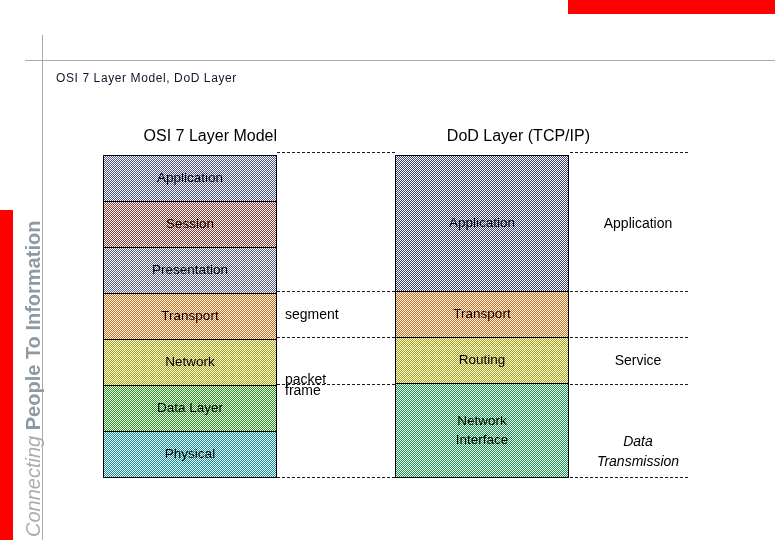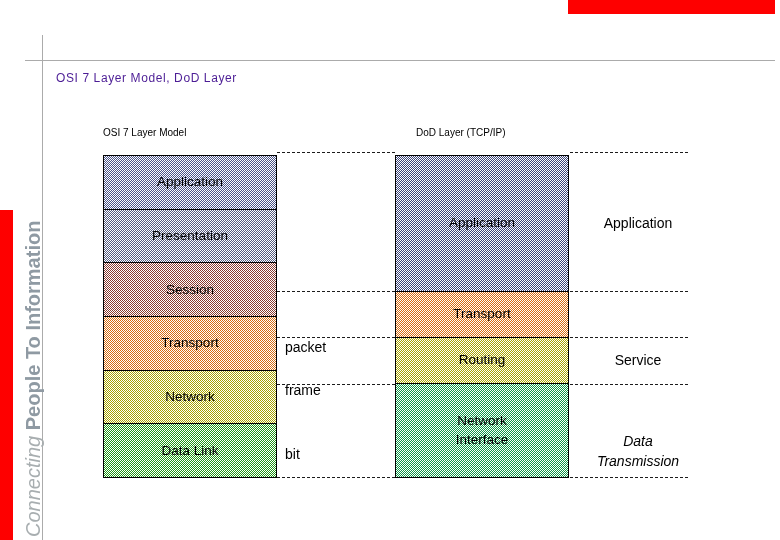--- a/index.html
+++ b/index.html
@@ -6,43 +6,43 @@
   .slide{position:relative;width:780px;height:540px;background:#ffffff;overflow:hidden;
          font-family:"Liberation Sans",sans-serif;color:#000;}
   .abs{position:absolute;}
 
   
   .topbar{left:568px;top:0;width:207px;height:14px;background:#fe0000;}
   .hline{left:25px;top:60px;width:750px;height:1px;background:#ababab;}
   .vline{left:42px;top:35px;width:1px;height:505px;background:#ababab;}
   .leftbar{left:0;top:210px;width:13px;height:330px;background:#fe0000;}
 
-  .slide-title{left:56px;top:71px;font-size:12px;letter-spacing:.6px;color:#4c1d95;white-space:nowrap;}
+  .slide-title{left:56px;top:71px;font-size:12px;letter-spacing:.6px;color:#0f172a;white-space:nowrap;}
 
   .tagline{left:21px;top:537px;transform:rotate(-90deg);transform-origin:0 0;
            white-space:nowrap;font-size:20px;line-height:24px;}
   .tagline .it{font-style:italic;}
   .tagline .bd{font-weight:bold;}
 
-  .col-header{top:127px;width:174px;text-align:left;font-size:10px;white-space:nowrap;}
+  .col-header{top:127px;width:174px;text-align:right;font-size:16px;white-space:nowrap;}
   .osi-hd{left:103px;}
   .dod-hd{left:416px;}
 
   .stack{width:174px;top:155px;height:323px;border:1.5px solid #000;box-sizing:border-box;
          display:flex;flex-direction:column;}
   .osi-box{left:103px;}
   .dod-box{left:395px;}
   .layer{display:flex;align-items:center;justify-content:center;text-align:center;
          font-size:13.5px;border-bottom:1.5px solid #000;white-space:pre-line;line-height:1.35;}
   .layer:last-child{border-bottom:none;}
   .osi-box .layer{flex:1 1 0;}
 
   .pdu{left:285px;width:90px;display:flex;align-items:center;font-size:14px;}
   .pdu-segment{top:291px;height:46px;}
-  .pdu-packet{top:323px;height:47px;}
+  .pdu-packet{top:355px;height:47px;}
   .pdu-frame{top:366px;height:47px;}
   .pdu-bit{top:431px;height:46px;}
 
   .dash{height:0;border-top:1px dashed #1c1c1c;}
   .dash-mid{left:277px;width:118px;}
   .dash-right{left:570px;width:118px;}
   .dy0{top:152px;}.dy1{top:291px;}.dy2{top:337px;}.dy3{top:384px;}.dy4{top:477px;}
 
   .annot{left:578px;width:120px;display:flex;align-items:center;justify-content:center;
          text-align:center;font-size:14px;line-height:1.45;white-space:pre-line;}
@@ -65,30 +65,31 @@
     <span class="it" style="color: rgb(168, 174, 176);">Connecting </span><span class="bd" style="color: rgb(143, 154, 163);">People To Information</span>
   </div>
 
   <div class="abs slide-title">OSI 7 Layer Model,  DoD Layer</div>
 
   <div class="abs col-header osi-hd">OSI 7 Layer Model</div>
   <div class="abs col-header dod-hd">DoD Layer (TCP/IP)</div>
 
   <div class="abs stack osi-box">
     <div class="layer" style="background-color: rgb(255, 255, 255); background-image: repeating-conic-gradient(rgb(74, 84, 136) 0%, rgb(74, 84, 136) 25%, rgba(255, 255, 255, 0) 0%, rgba(255, 255, 255, 0) 50%); background-size: 2px 2px;">Application</div>
+    <div class="layer" style="background-color: rgb(255, 255, 255); background-image: repeating-conic-gradient(rgb(138, 58, 48) 0%, rgb(138, 58, 48) 25%, rgba(255, 255, 255, 0) 0%, rgba(255, 255, 255, 0) 50%); background-size: 2px 2px;">Session</div>
     <div class="layer" style="background-color: rgb(255, 255, 255); background-image: repeating-conic-gradient(rgb(85, 92, 128) 0%, rgb(85, 92, 128) 25%, rgba(255, 255, 255, 0) 0%, rgba(255, 255, 255, 0) 50%); background-size: 2px 2px;">Presentation</div>
-    <div class="layer" style="background-color: rgb(255, 255, 255); background-image: repeating-conic-gradient(rgb(138, 58, 48) 0%, rgb(138, 58, 48) 25%, rgba(255, 255, 255, 0) 0%, rgba(255, 255, 255, 0) 50%); background-size: 2px 2px;">Session</div>
     <div class="layer" style="background-color: rgb(255, 255, 255); background-image: repeating-conic-gradient(rgb(216, 108, 16) 0%, rgb(216, 108, 16) 25%, rgba(255, 255, 255, 0) 0%, rgba(255, 255, 255, 0) 50%); background-size: 2px 2px;">Transport</div>
     <div class="layer" style="background-color: rgb(255, 255, 255); background-image: repeating-conic-gradient(rgb(168, 164, 0) 0%, rgb(168, 164, 0) 25%, rgba(255, 255, 255, 0) 0%, rgba(255, 255, 255, 0) 50%); background-size: 2px 2px;">Network</div>
-    <div class="layer" style="background-color: rgb(255, 255, 255); background-image: repeating-conic-gradient(rgb(32, 152, 24) 0%, rgb(32, 152, 24) 25%, rgba(255, 255, 255, 0) 0%, rgba(255, 255, 255, 0) 50%); background-size: 2px 2px;">Data Link</div>
+    <div class="layer" style="background-color: rgb(255, 255, 255); background-image: repeating-conic-gradient(rgb(32, 152, 24) 0%, rgb(32, 152, 24) 25%, rgba(255, 255, 255, 0) 0%, rgba(255, 255, 255, 0) 50%); background-size: 2px 2px;">Data Layer</div>
+    <div class="layer" style="background-color: rgb(255, 255, 255); background-image: repeating-conic-gradient(rgb(8, 144, 160) 0%, rgb(8, 144, 160) 25%, rgba(255, 255, 255, 0) 0%, rgba(255, 255, 255, 0) 50%); background-size: 2px 2px;">Physical</div>
   </div>
 
+  <div class="abs pdu pdu-segment">segment</div>
   <div class="abs pdu pdu-packet">packet</div>
   <div class="abs pdu pdu-frame">frame</div>
-  <div class="abs pdu pdu-bit">bit</div>
 
   <div class="abs stack dod-box">
     <div class="layer" style="height: 135px; flex: 0 0 auto; background-color: rgb(255, 255, 255); background-image: repeating-conic-gradient(rgb(58, 68, 120) 0%, rgb(58, 68, 120) 25%, rgba(255, 255, 255, 0) 0%, rgba(255, 255, 255, 0) 50%); background-size: 2px 2px;">Application</div>
     <div class="layer" style="height: 44.5px; flex: 0 0 auto; background-color: rgb(255, 255, 255); background-image: repeating-conic-gradient(rgb(216, 108, 16) 0%, rgb(216, 108, 16) 25%, rgba(255, 255, 255, 0) 0%, rgba(255, 255, 255, 0) 50%); background-size: 2px 2px;">Transport</div>
     <div class="layer" style="height: 45.5px; flex: 0 0 auto; background-color: rgb(255, 255, 255); background-image: repeating-conic-gradient(rgb(168, 164, 0) 0%, rgb(168, 164, 0) 25%, rgba(255, 255, 255, 0) 0%, rgba(255, 255, 255, 0) 50%); background-size: 2px 2px;">Routing</div>
     <div class="layer" style="flex: 1 1 auto; background-color: rgb(255, 255, 255); background-image: repeating-conic-gradient(rgb(16, 152, 72) 0%, rgb(16, 152, 72) 25%, rgba(255, 255, 255, 0) 0%, rgba(255, 255, 255, 0) 50%); background-size: 2px 2px;">Network
 Interface</div>
   </div>
 
   <div class="abs dash dash-mid dy0"></div>

